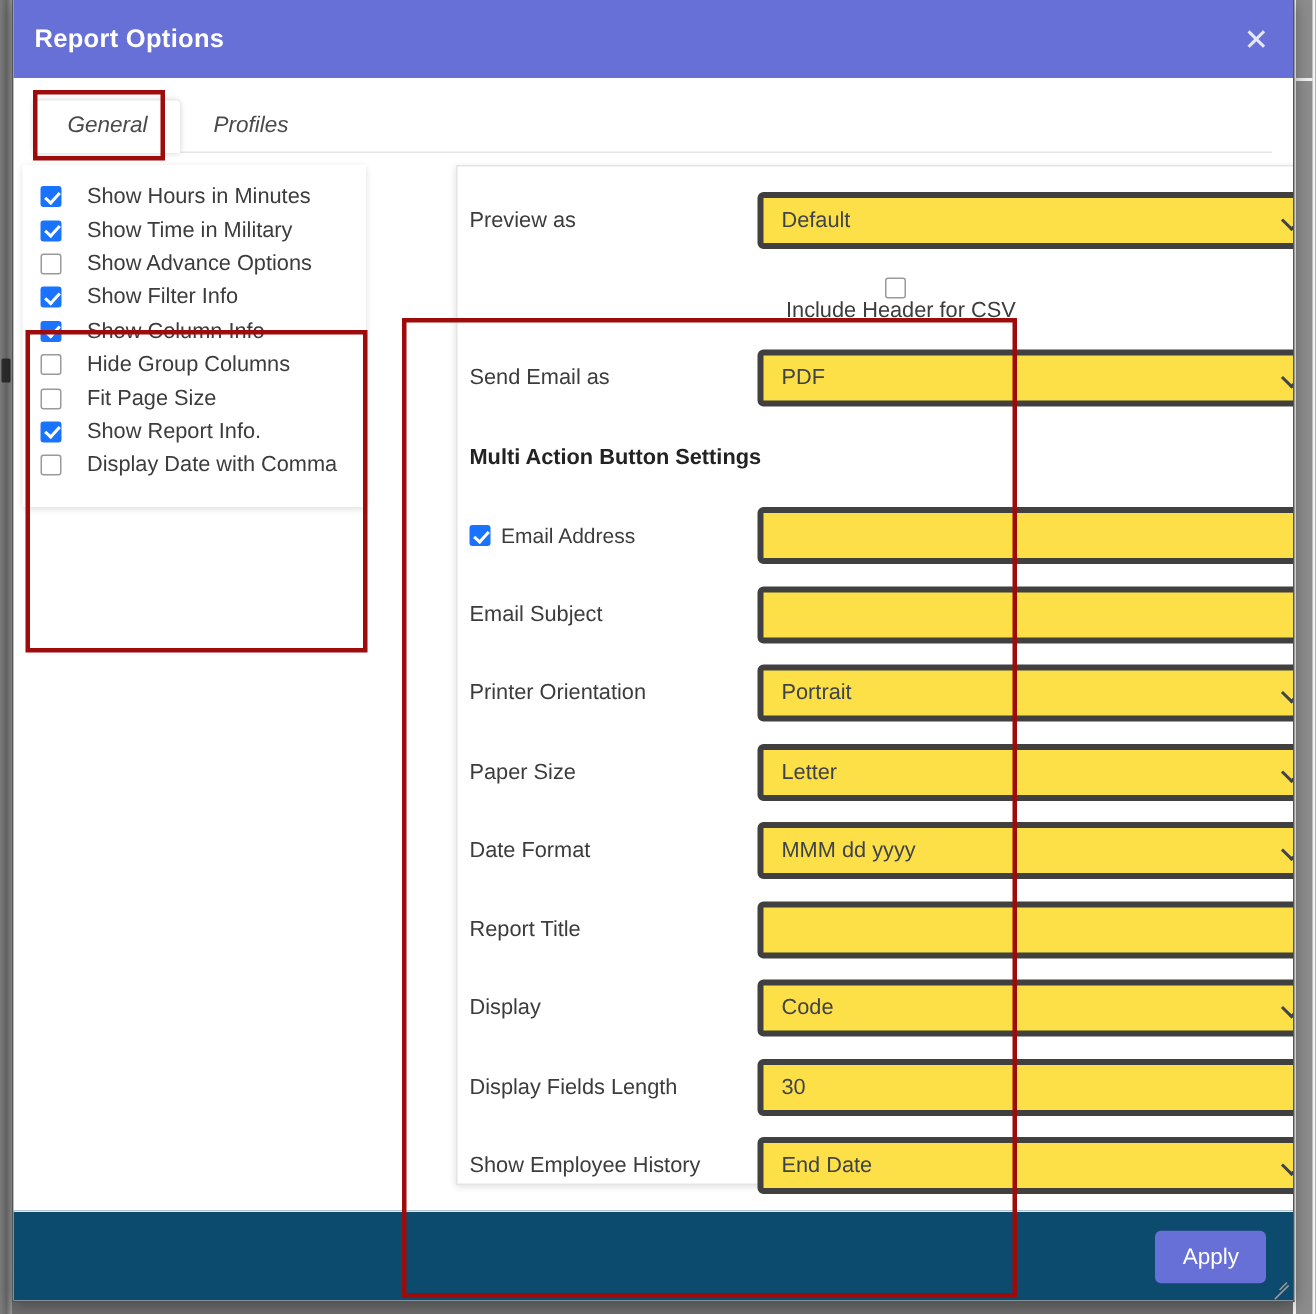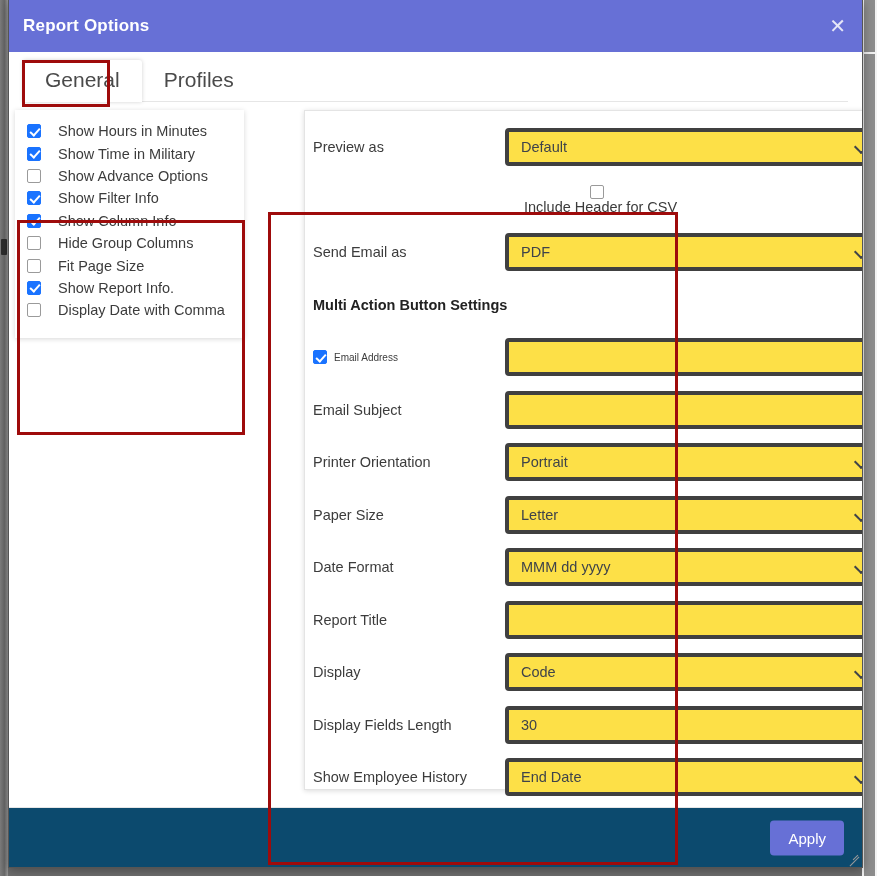--- a/index.html
+++ b/index.html
@@ -72,24 +72,25 @@
     background: #fff;
     padding-left: 14px;
     display: flex; align-items: flex-end;
   }
   .tabstrip::after {
     content: ""; position: absolute; left: 14px; right: 14px; bottom: 0;
     height: 1px; background: #e6e6e6;
   }
   .tab {
     position: relative;
-    font-size: 21px; color: #4a4a4a;
+    font-size: 15px; color: #4a4a4a;
     padding: 8px 22px 10px 22px;
     cursor: pointer;
     border-radius: 3px 3px 0 0;
+    font-style: italic;
   }
   .tab.active {
     background: #fff;
     box-shadow: 0 0 4px rgba(0,0,0,.18);
     z-index: 2;
   }
 
   
   .dlg-body {
     position: relative;
@@ -152,21 +153,21 @@
   .frow .flabel {
     width: 192px; flex: 0 0 192px;
     font-size: 14.5px; color: #3c3c3c;
     white-space: nowrap;
   }
   .frow .flabel.bold { font-weight: bold; color: #222; }
   .frow .flabel.inline-cb {
     display: flex; align-items: center;
   }
   .frow .flabel.inline-cb .lbl {
-    font-size: 10px; color: #3c3c3c; padding-left: 7px;
+    font-size: 14px; color: #3c3c3c; padding-left: 7px;
   }
 
   .field {
     position: relative;
     flex: 1 1 auto;
     height: 38px;
     border: 4px solid #404040;
     border-radius: 4px;
     background: #fde047;
     display: flex; align-items: center;

